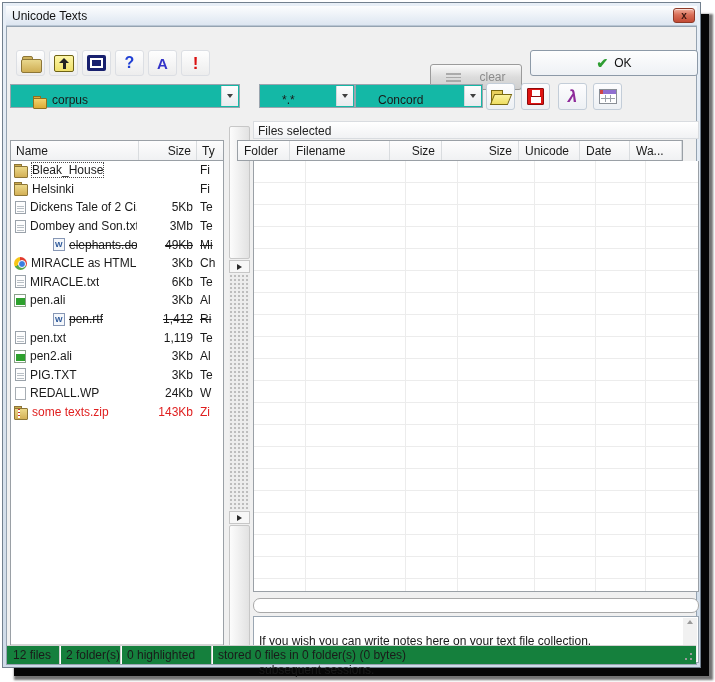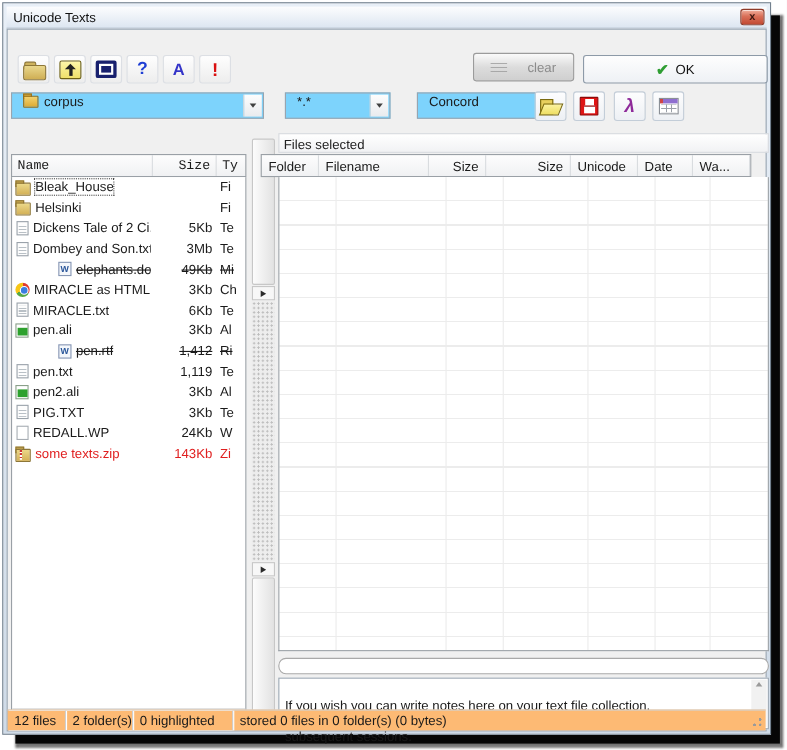--- a/index.html
+++ b/index.html
@@ -39,33 +39,33 @@
   .tb-folderup { width:20px; height:17px; position:relative; background:linear-gradient(#fdf6a8,#efe06a);
         border:1px solid #6e6214; border-radius:2px; }
   .tb-folderup::before { content:""; position:absolute; left:8px; top:6px; width:3px; height:7px; background:#222; }
   .tb-folderup::after { content:""; position:absolute; left:4.5px; top:2px;
         border-left:5px solid transparent; border-right:5px solid transparent; border-bottom:5px solid #222; }
 
   .tb-screen { width:19px; height:16px; background:#18206e; border-radius:2px; position:relative; }
   .tb-screen::after { content:""; position:absolute; left:3px; top:3px; right:3px; bottom:3px;
         background:#18206e; border:2px solid #fff; }
 
-  .clear-btn { position:absolute; left:423px; top:21px; width:92px; height:26px; border-radius:3px;
+  .clear-btn { position:absolute; left:423px; top:37px; width:92px; height:26px; border-radius:3px;
         border:1px solid #9b9b9b; background:linear-gradient(#fafafa,#dcdcdc 50%,#cfcfcf);
         color:#8b8b8b; display:flex; align-items:center; justify-content:center; gap:18px; cursor:default; }
   .clear-lines { width:15px; height:9px;
         background:repeating-linear-gradient(#9c9c9c 0 1.6px, transparent 1.6px 3.6px); opacity:.8; }
   .ok-btn { position:absolute; left:523px; top:23px; width:168px; height:26px; border-radius:3px;
         border:1px solid #8d9aa8; background:linear-gradient(#fefefe,#eef1f5);
         display:flex; align-items:center; justify-content:center; gap:6px; color:#111; cursor:pointer; }
   .ok-check { color:#2f9e33; font-size:14px; font-weight:bold; }
 
   
-  .combo { position:absolute; top:57px; height:24px; background:#7dd3fc; border:1px solid #9aa4ae;
-           display:flex; align-items:flex-start; padding-left:10px; cursor:pointer; }
+  .combo { position:absolute; top:57px; height:24px; background:#14b8a6; border:1px solid #9aa4ae;
+           display:flex; align-items:flex-end; padding-left:22px; cursor:pointer; }
   .combo .arrow-box { position:absolute; right:1px; top:1px; bottom:1px; width:17px;
            background:linear-gradient(#fdfdfd,#e9ebee); border-left:1px solid #d4d7db;
            display:flex; align-items:center; justify-content:center; }
   .tri-down { width:0; height:0; border-left:3.5px solid transparent; border-right:3.5px solid transparent;
            border-top:4px solid #404040; }
   .mini-folder { width:13px; height:11px; position:relative; margin-right:6px; flex:none; }
   .mini-folder::before { content:""; position:absolute; left:0; top:0; width:6px; height:3px;
         background:#d9ab3c; border:1px solid #926f1d; }
   .mini-folder::after { content:""; position:absolute; left:0; top:2px; width:12px; height:9px;
         background:linear-gradient(#f2d26e,#dcab35); border:1px solid #926f1d; border-radius:1px; }
@@ -90,21 +90,21 @@
                     repeating-linear-gradient(transparent 0 3px, #9aa0a8 3px 4px); }
 
   
   .caption { position:absolute; height:18px; background:linear-gradient(#ffffff,#f1f2f4);
              border:1px solid #d9dce0; padding:2px 4px; color:#222; }
   .cap-left { left:3px; top:94px; width:214px; }
   .cap-right { left:246px; top:94px; width:446px; }
 
   .lheader { position:absolute; left:3px; top:113px; width:214px; height:21px;
              background:linear-gradient(#fdfdfd,#f0f1f3); border:1px solid #9aa0a6; display:flex; cursor:pointer; }
-  .lheader .hc { padding:3px 5px;font-family:Liberation Mono, monospace; }
+  .lheader .hc { padding:3px 5px; }
   .hc-name { width:128px; border-right:1px solid #d9dcdf; }
   .hc-size { width:58px; text-align:right; border-right:1px solid #d9dcdf; }
   .hc-type { flex:1; padding-left:6px; }
 
   .llist { position:absolute; left:3px; top:134px; width:214px; height:501px;
            background:#fff; border:1px solid #9aa0a6; border-top:none; overflow:hidden; }
   .frow { display:flex; align-items:center; height:18.6px; padding-left:3px; white-space:nowrap; cursor:pointer; }
   .fname { margin-left:4px; overflow:hidden; max-width:118px; }
   .focused .fname { outline:1px dotted #4a4a4a; }
   .fsize { margin-left:auto; width:56px; text-align:right; flex:none; }
@@ -173,21 +173,21 @@
                  font-family:"Liberation Sans", sans-serif; }
   .notes { position:absolute; left:246px; top:589px; width:446px; height:47px; background:#fff;
            border:1px solid #9aa6b2; padding:2px 20px 2px 5px; white-space:pre-line; line-height:14.5px; }
   .notes-sb { position:absolute; right:1px; top:1px; bottom:1px; width:14px; background:#f1f1f1;
               display:flex; flex-direction:column; justify-content:space-between; align-items:center;
               padding:2px 0; cursor:pointer; }
   .tri-up { border-left:3.5px solid transparent; border-right:3.5px solid transparent; border-bottom:4px solid #9a9a9a; }
   .tri-dn { border-left:3.5px solid transparent; border-right:3.5px solid transparent; border-top:4px solid #6e6e6e; }
 
   
-  .statusbar { position:absolute; left:0; bottom:0; width:100%; height:19px; background:#fdba74;
+  .statusbar { position:absolute; left:0; bottom:0; width:100%; height:19px; background:#15803d;
                border-top:1px solid #d2d2d2; display:flex; align-items:center; }
   .st { padding:0 6px; height:100%; display:flex; align-items:center; border-right:1px solid #cfcfcf;
         box-shadow:1px 0 0 #fff; white-space:nowrap; }
   .st1 { width:53px; } .st2 { width:61px; } .st3 { width:91px; }
   .st4 { border-right:none; box-shadow:none; flex:1; }
   .grip { position:absolute; right:2px; bottom:2px; width:12px; height:12px;
           background:
             radial-gradient(circle at 9px 9px,#9a9a9a 1.2px,transparent 1.4px),
             radial-gradient(circle at 9px 4px,#9a9a9a 1.2px,transparent 1.4px),
             radial-gradient(circle at 4px 9px,#9a9a9a 1.2px,transparent 1.4px); cursor:nwse-resize; }
@@ -237,21 +237,21 @@
       <span class="arrow-box">
           <i class="tri-down"></i>
         </span>
     </div>
     <div class="combo" style="left:252px;width:96px">
       <span>*.*</span>
       <span class="arrow-box">
           <i class="tri-down"></i>
         </span>
     </div>
-    <div class="combo" style="left:372px;width:128px">
+    <div class="combo" style="left:348px;width:128px">
       <span>Concord</span>
       <span class="arrow-box">
           <i class="tri-down"></i>
         </span>
     </div>
     <div class="sbtn2" style="left:479px">
         <span class="tb-openfolder"></span>
       </div>
     <div class="sbtn2" style="left:514px">
         <span class="tb-floppy"></span>

